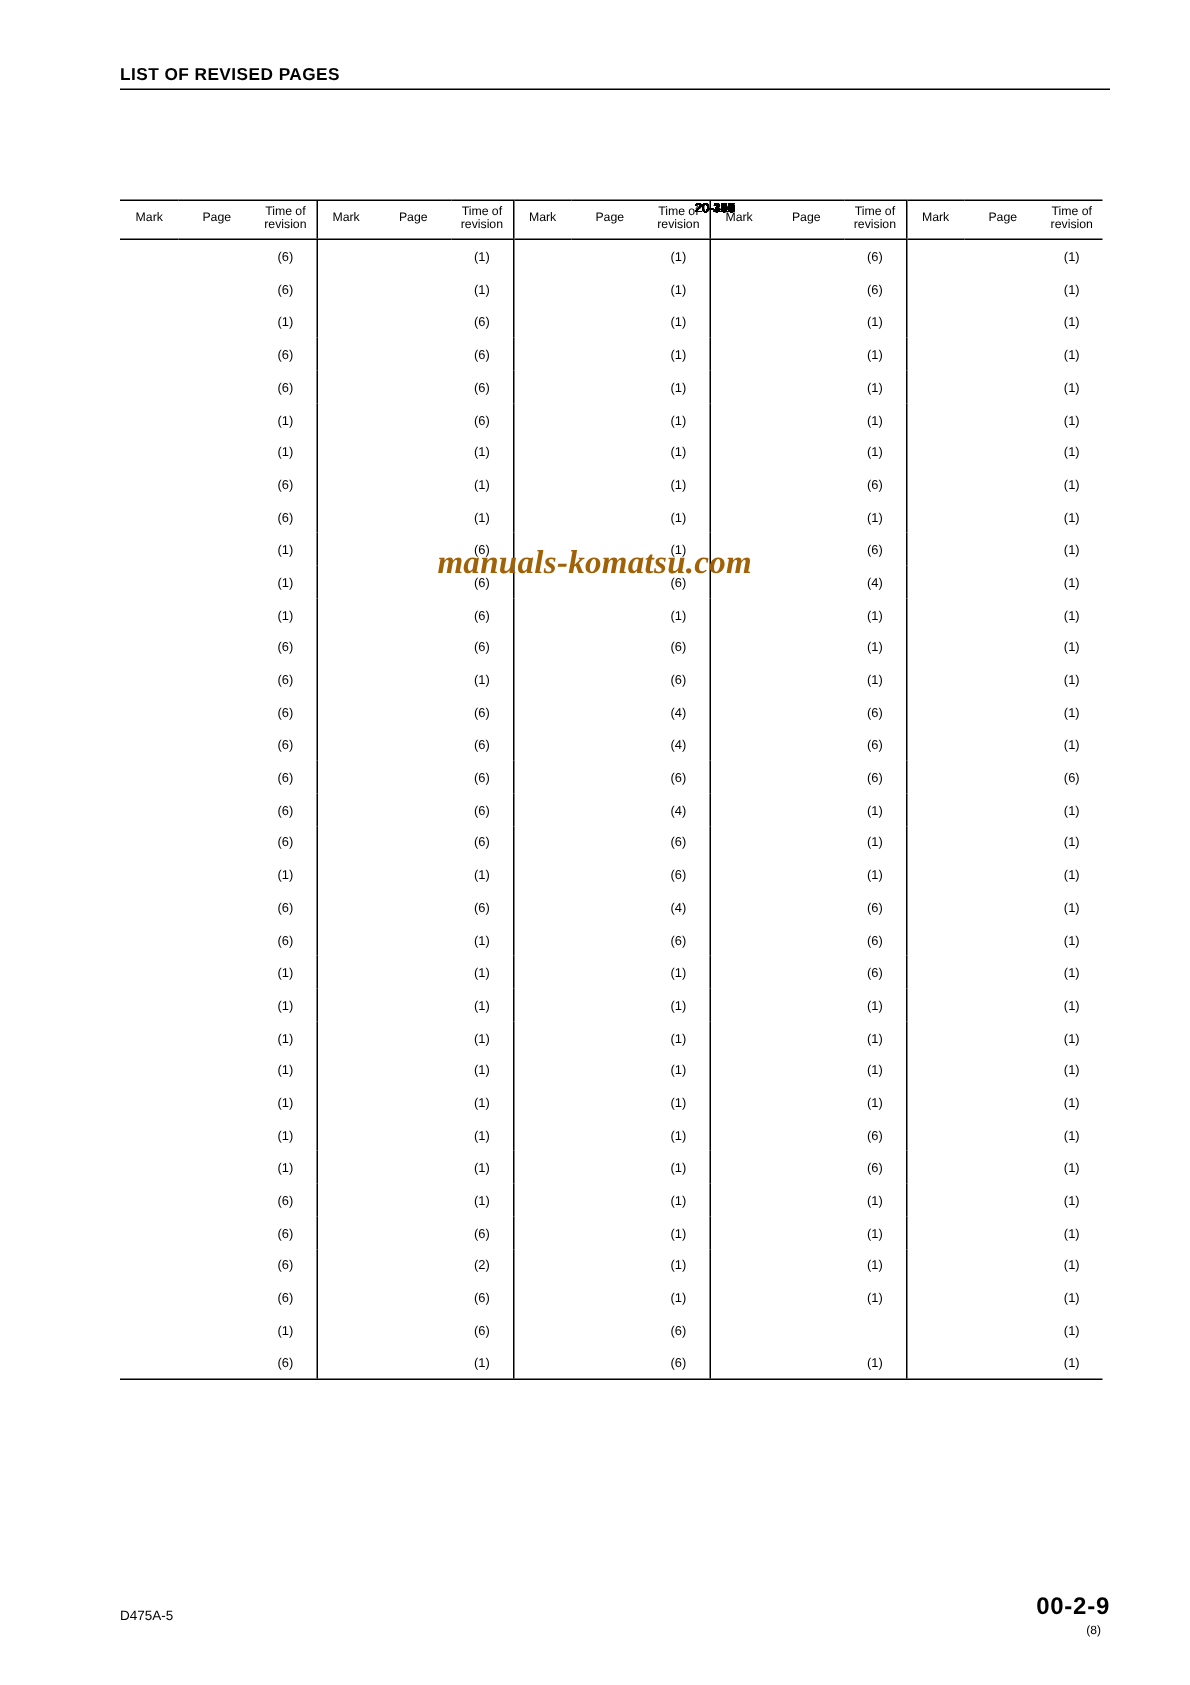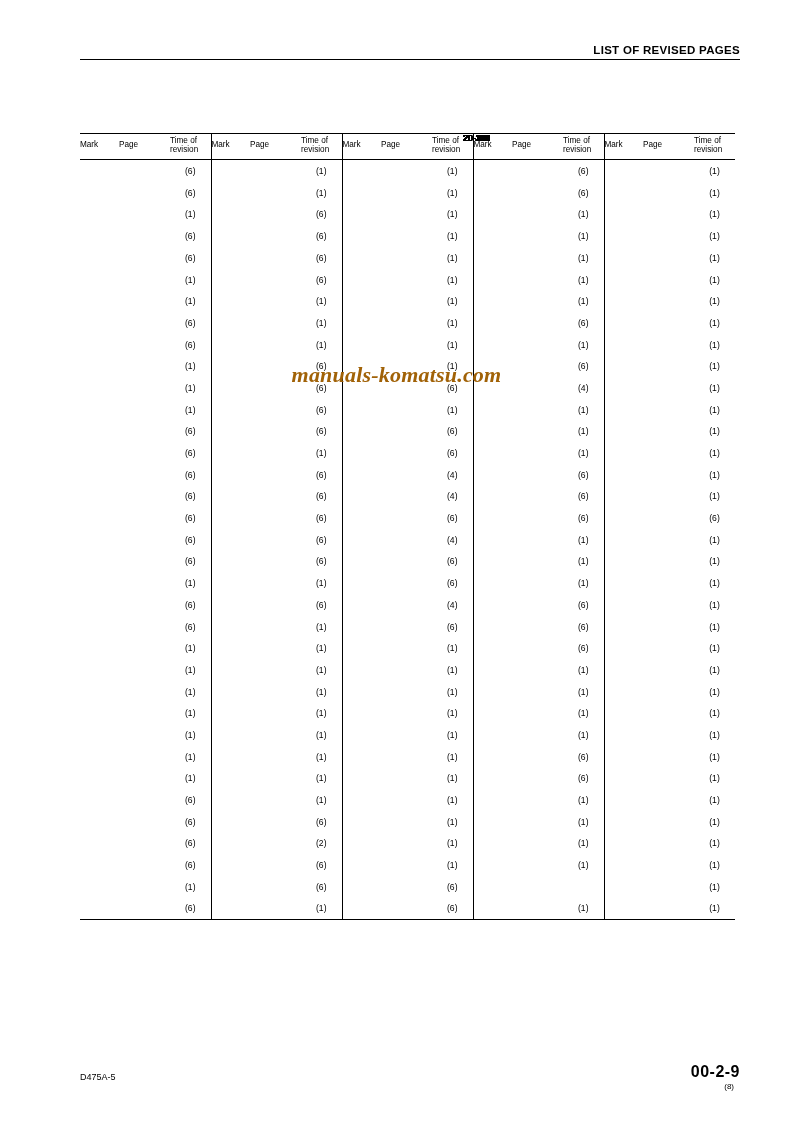--- a/index.html
+++ b/index.html
@@ -19,21 +19,21 @@
     position: absolute;
     left: 0; top: 0;
     width: 793px;
     height: 1123px;
   }
   .header {
     position: absolute;
     left: 80px;
     right: 53px;
     top: 44px;
-    text-align: right;
+    text-align: left;
   }
   .header-title {
     font-size: 11.5px;
     font-weight: bold;
     letter-spacing: 0.3px;
   }
   .header-rule {
     margin-top: 3px;
     border-bottom: 1.6px solid #000;
   }
@@ -50,21 +50,21 @@
     width: 655px;
     table-layout: fixed;
   }
   table.rev col.c-mark { width: 39px; }
   table.rev col.c-page { width: 51px; }
   table.rev col.c-time { width: 41px; }
 
   table.rev thead th {
     font-size: 8.2px;
     font-weight: normal;
-    text-align: left;
+    text-align: center;
     padding: 3px 0 5px 0;
     vertical-align: middle;
     line-height: 1.05;
     border-top: 1.4px solid #000;
     border-bottom: 1.4px solid #000;
   }
   table.rev tbody td {
     font-size: 8.6px;
     height: 21.7px;
     padding: 0;

